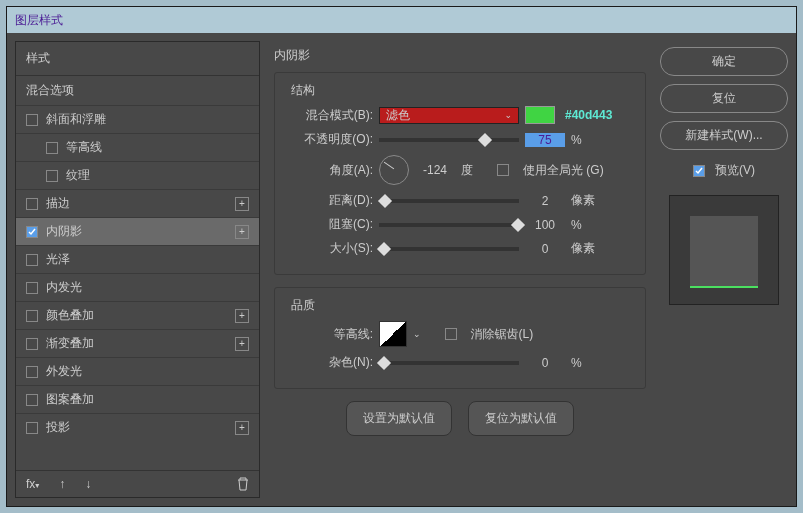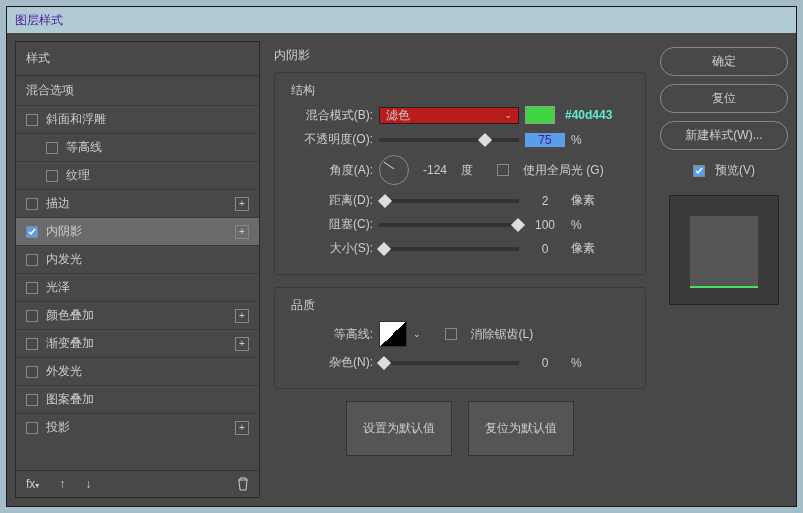--- a/index.html
+++ b/index.html
@@ -31,21 +31,21 @@
 .swatch{width:30px;height:18px;border:1px solid #999;}
 .hex{color:#5eead4;font-weight:bold;margin-left:4px;}
 .slider{flex:1;max-width:140px;height:4px;background:#333;position:relative;display:flex;align-items:center;}
 .thumb{width:10px;height:10px;background:#ddd;transform:rotate(45deg);position:absolute;top:-3px;}
 .val{width:40px;text-align:center;display:inline-block;}
 .val.sel{background:#5a9ee8;color:#4c1d95;}
 .unit{width:30px;}
 .dial{width:30px;height:30px;border:1px solid #888;border-radius:50%;position:relative;}
 .dial::after{content:"";position:absolute;width:12px;height:1px;background:#ccc;top:9px;left:3px;transform:rotate(35deg);}
 .contour{width:28px;height:26px;background:linear-gradient(135deg,#fff 50%,#000 50%);border:1px solid #333;}
-.btn{background:#555;border:1px solid #333;border-radius:0;padding:18px 16px;cursor:pointer;}
+.btn{background:#555;border:1px solid #333;border-radius:8px;padding:8px 16px;cursor:pointer;}
 .right{width:128px;display:flex;flex-direction:column;gap:8px;padding-top:6px;}
 .rbtn{border:1px solid #888;border-radius:14px;padding:5px 0;text-align:center;cursor:pointer;}
 .preview-ck{display:flex;align-items:center;justify-content:center;gap:2px;margin-top:4px;}
 .preview-box{width:110px;height:110px;background:#3a3a3a;border:1px solid #222;margin:8px auto;position:relative;}
 .preview-inner{position:absolute;left:20px;right:20px;top:20px;bottom:18px;background:#555;}
 .preview-inner::after{content:"";position:absolute;left:0;right:0;bottom:-2px;height:2px;background:#4be060;}
 .trash{margin-left:auto;}
 svg{display:block;}
 </style>
 </head>
@@ -74,24 +74,24 @@
             <span><span class="cb"></span><span>描边</span></span>
             <span class="plus">+</span>
           </div>
           <div class="style-row sel">
             <span><span class="cb checked"><svg width="10" height="10" viewBox="0 0 10 10">
                   <path d="M2 5l2 2 4-5" stroke="#fff" fill="none" stroke-width="1.5"></path>
                 </svg></span><span>内阴影</span></span>
             <span class="plus">+</span>
           </div>
           <div class="style-row">
+            <span><span class="cb"></span><span>光泽</span></span>
+          </div>
+          <div class="style-row">
             <span><span class="cb"></span><span>内发光</span></span>
-          </div>
-          <div class="style-row">
-            <span><span class="cb"></span><span>光泽</span></span>
           </div>
           <div class="style-row">
             <span><span class="cb"></span><span>颜色叠加</span></span>
             <span class="plus">+</span>
           </div>
           <div class="style-row">
             <span><span class="cb"></span><span>渐变叠加</span></span>
             <span class="plus">+</span>
           </div>
           <div class="style-row">

